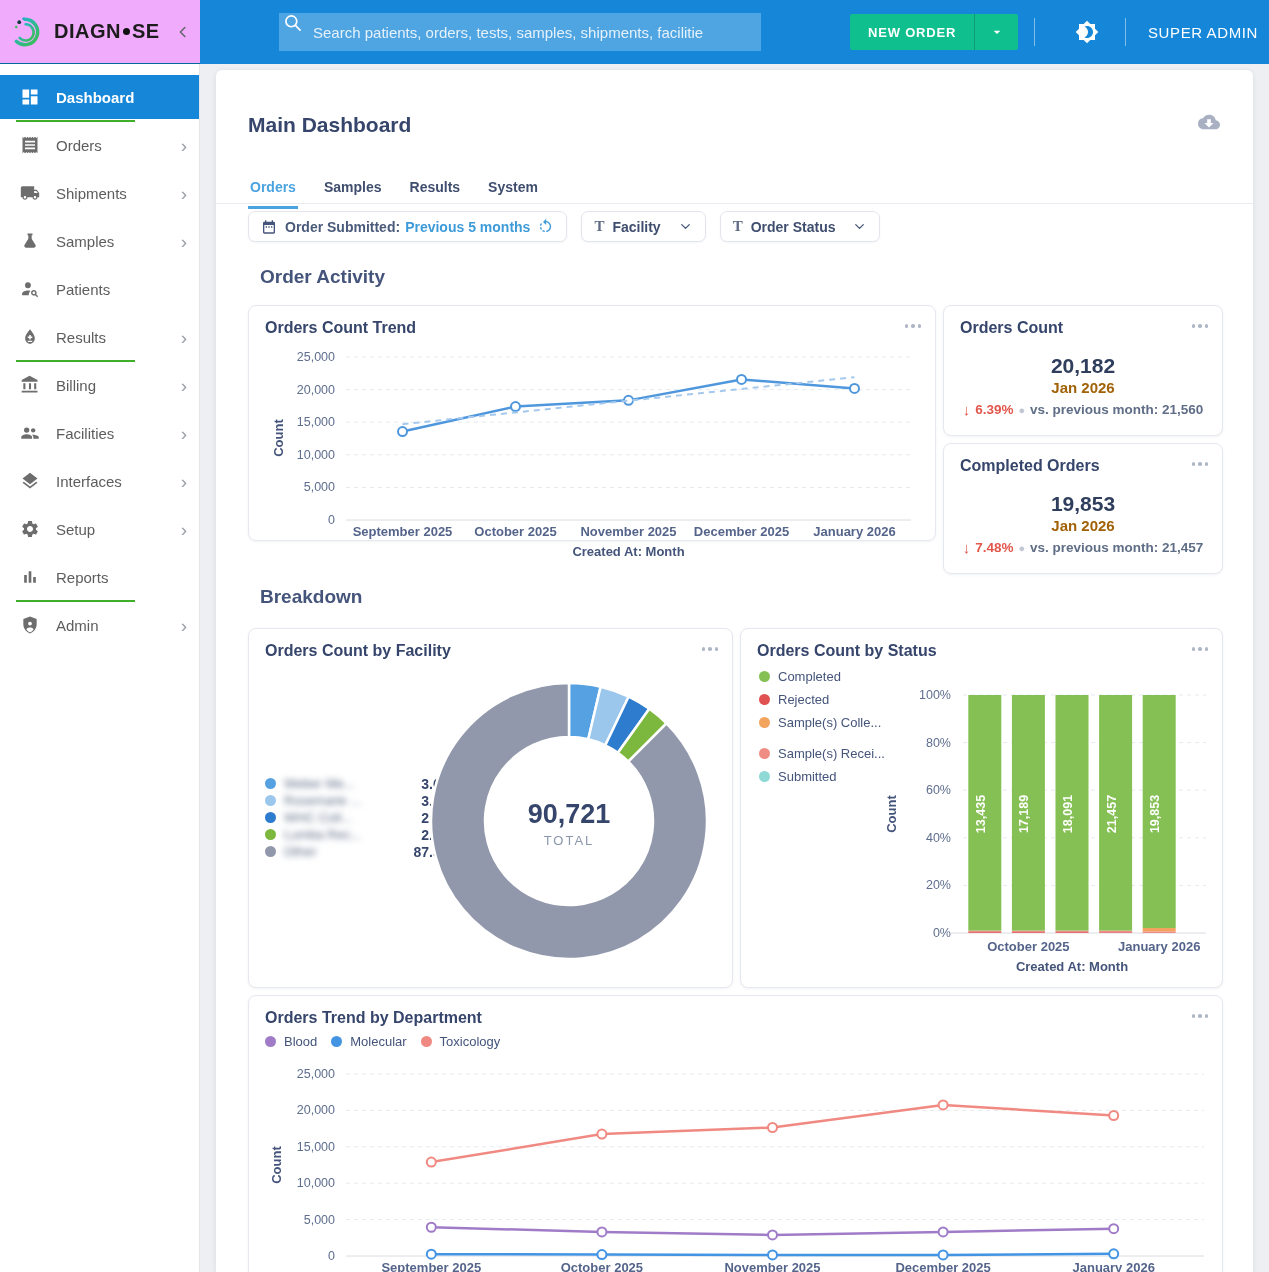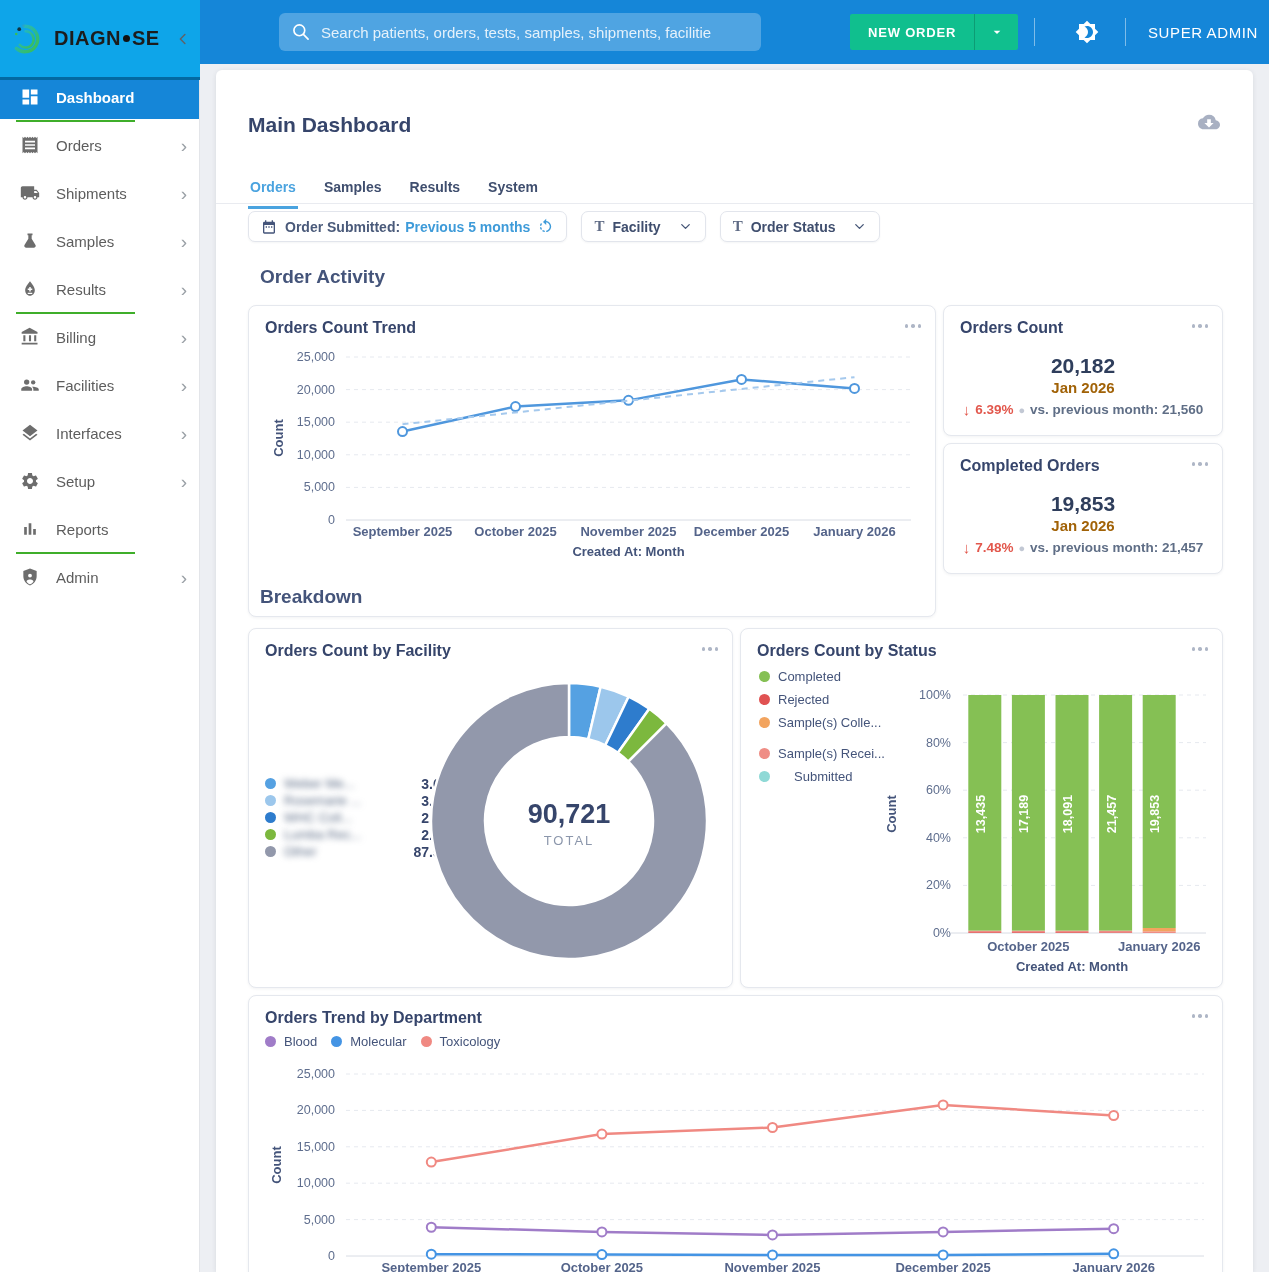--- a/index.html
+++ b/index.html
@@ -1,26 +1,26 @@
 <!DOCTYPE html>
 <html><head>
 <meta charset="utf-8">
 <style>
   *{margin:0;padding:0;box-sizing:border-box}
   html,body{width:1269px;height:1272px;overflow:hidden;background:#edeff3;
     font-family:"Liberation Sans",sans-serif;position:relative}
   
   .topbar{position:absolute;left:0;top:0;width:1269px;height:64px;background:#1586d8;z-index:20}
-  .logo-area{position:absolute;left:0;top:0;width:200px;height:80px;background:#0ea5e9;z-index:30;
-    display:flex;align-items:center;padding-left:12px;border-bottom:3px solid #0369a1}
+  .logo-area{position:absolute;left:0;top:0;width:200px;height:64px;background:#f0abfc;z-index:30;
+    display:flex;align-items:center;padding-left:12px;border-bottom:1px solid #0369a1}
   .wordmark{font-size:20px;font-weight:bold;color:#1c1c1c;letter-spacing:.5px;margin-left:8px;display:flex;align-items:center}
   .wordmark .odot{width:7px;height:7px;border-radius:50%;background:#111;display:inline-block;margin:0 2px 0 2px}
   .collapse-btn{margin-left:14px;color:#5f6368;display:flex;cursor:pointer}
-  .search-box{position:absolute;left:279px;top:13px;width:482px;height:38px;border-radius:6px;
-    background:rgba(255,255,255,.25);display:flex;align-items:center;padding:0 12px;color:#fff}
+  .search-box{position:absolute;left:279px;top:13px;width:482px;height:38px;border-radius:0;
+    background:rgba(255,255,255,.25);display:flex;padding:0 4px;color:#fff}
   .search-box input{flex:1;background:transparent;border:none;outline:none;color:#fff;font-size:15px;margin-left:10px;
     font-family:"Liberation Sans",sans-serif}
   .search-box input::placeholder{color:rgba(255,255,255,.85)}
   .new-order{position:absolute;left:850px;top:14px;height:36px;display:flex;border-radius:2px;overflow:hidden;cursor:pointer}
   .new-order .main{background:#10bf8e;color:#fff;font-size:13px;font-weight:bold;letter-spacing:.8px;
     display:flex;align-items:center;padding:0 18px}
   .new-order .caret{background:#10bf8e;border-left:1px solid rgba(0,0,0,.18);width:44px;display:flex;align-items:center;justify-content:center;color:#fff}
   .tb-divider{position:absolute;top:18px;width:1px;height:28px;background:rgba(255,255,255,.45)}
   .theme-btn{position:absolute;left:1075px;top:20px;color:#fff;cursor:pointer}
   .user-label{position:absolute;left:1148px;top:0;height:64px;display:flex;align-items:center;
@@ -161,20 +161,28 @@
     </div>
     <div class="side-item">
       <svg class="icon20" viewBox="0 0 24 24" fill="currentColor">
         <path d="M10 5V9.2L5.4 16.9c-.8 1.3.2 3.1 1.7 3.1h9.8c1.5 0 2.5-1.8 1.7-3.1L14 9.2V5h1V3H9v2z"></path>
       </svg>
       <span class="lab">Samples</span>
       <span class="chev">›</span>
     </div>
     <div class="side-item">
       <svg class="icon20" viewBox="0 0 24 24" fill="currentColor">
+        <circle cx="9.5" cy="7.5" r="3.5"></circle>
+        <path d="M2.5 19.5v-1.6c0-2.6 4.6-4 7-4 .9 0 2 .2 3 .5-1.2 1-1.9 2.4-1.9 4v1.1z"></path>
+        <path d="M16.6 13.2c-1.9 0-3.4 1.5-3.4 3.4s1.5 3.4 3.4 3.4c.6 0 1.2-.2 1.7-.5l2.3 2.3 1.2-1.2-2.3-2.3c.3-.5.5-1.1.5-1.7 0-1.9-1.5-3.4-3.4-3.4zm0 5.1c-.9 0-1.7-.8-1.7-1.7s.8-1.7 1.7-1.7 1.7.8 1.7 1.7-.8 1.7-1.7 1.7z"></path>
+      </svg>
+      <span class="lab">Patients</span>
+    </div>
+    <div class="side-item">
+      <svg class="icon20" viewBox="0 0 24 24" fill="currentColor">
         <path fill-rule="evenodd" d="M12 2.6S6.2 9 6.2 13.4C6.2 17 8.8 20 12 20s5.8-3 5.8-6.6C17.8 9 12 2.6 12 2.6zm-.9 6.9h1.8v1.8h1.8v1.8h-1.8v1.8h-1.8v-1.8H9.3v-1.8h1.8zm-1.8 7h5.4v1.4H9.3z"></path>
       </svg>
       <span class="lab">Results</span>
       <span class="chev">›</span>
     </div>
     <div class="green-divider"></div>
     <div class="side-item">
       <svg class="icon20" viewBox="0 0 24 24" fill="currentColor">
         <path d="M6.5 10H4v7h2.5v-7zm6.75 0h-2.5v7h2.5v-7zM21 19H2v2h19v-2zm-1.5-9H17v7h2.5v-7zM11.5 1 2 6v2h19V6l-9.5-5z"></path>
       </svg>
@@ -259,21 +267,21 @@
       <span class="t-icon">T</span>
       <span class="lab" style="color:#3f4e6e;font-weight:bold">Order Status</span>
       <svg style="margin-left:12px" width="15" height="15" viewBox="0 0 20 20" stroke="#4a5a7a">
         <path d="M5 7.5l5 5 5-5" fill="none" stroke-width="1.8" stroke-linecap="round" stroke-linejoin="round"></path>
       </svg>
     </div>
   </div>
 
   <div class="section-h" style="left:44px;top:196px">Order Activity</div>
 
-  <div class="card" style="left:32px;top:235px;width:688px;height:312px">
+  <div class="card" style="left:32px;top:235px;width:688px;height:236px">
     <div class="card-title">Orders Count Trend</div>
     <div class="dots">
         <span></span>
         <span></span>
         <span></span>
       </div>
     <svg id="trend-svg" style="position:absolute;left:0;top:40px" width="688" height="226">
         <line x1="97" x2="662" y1="174" y2="174" stroke="#d8dce4"></line>
         <text x="86" y="178" text-anchor="end" class="tick">0</text>
         <line x1="97" x2="662" y1="141.4" y2="141.4" stroke="#e6e9ef" stroke-dasharray="4 4"></line>
@@ -407,21 +415,21 @@
           <span class="lg-label">Rejected</span>
         </div>
         <div class="legend-row" style="height: 23px;">
           <span class="ldot" style="background:#f2a45f"></span>
           <span class="lg-label">Sample(s) Colle...</span>
         </div>
         <div class="legend-row" style="height: 23px; margin-top: 8px;">
           <span class="ldot" style="background:#ef8d85"></span>
           <span class="lg-label">Sample(s) Recei...</span>
         </div>
-        <div class="legend-row" style="height: 23px; gap: 16px;">
+        <div class="legend-row" style="height: 23px;">
           <span class="ldot" style="background:#8fd9d6"></span>
           <span class="lg-label">Submitted</span>
         </div>
       </div>
     <svg id="status-svg" style="position:absolute;left:0;top:0" width="483" height="358">
         <line x1="210" x2="465" y1="304" y2="304" stroke="#d8dce4"></line>
         <text x="210" y="308" text-anchor="end" class="tick">0%</text>
         <line x1="222" x2="465" y1="256.4" y2="256.4" stroke="#e6e9ef" stroke-dasharray="4 4"></line>
         <text x="210" y="260.4" text-anchor="end" class="tick">20%</text>
         <line x1="222" x2="465" y1="208.8" y2="208.8" stroke="#e6e9ef" stroke-dasharray="4 4"></line>

